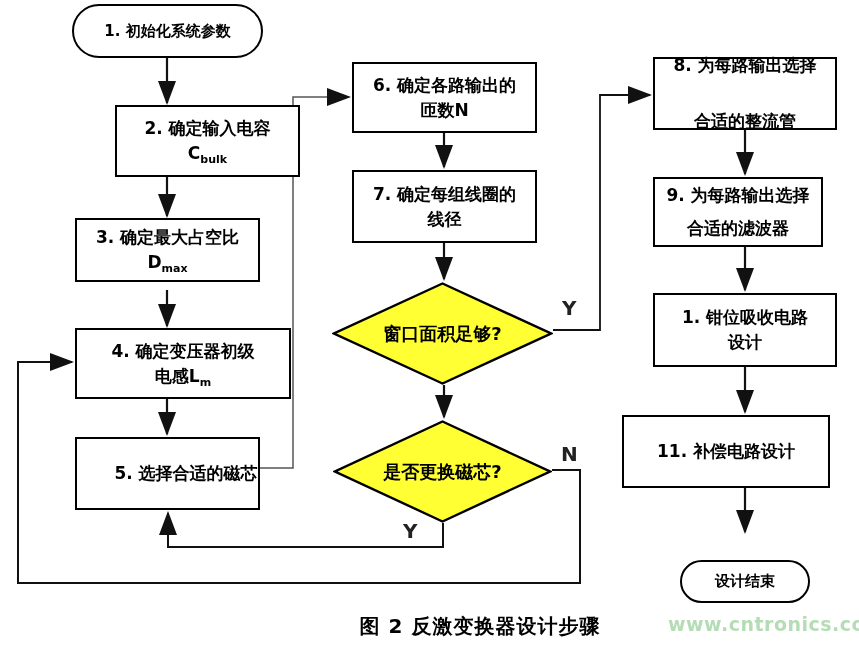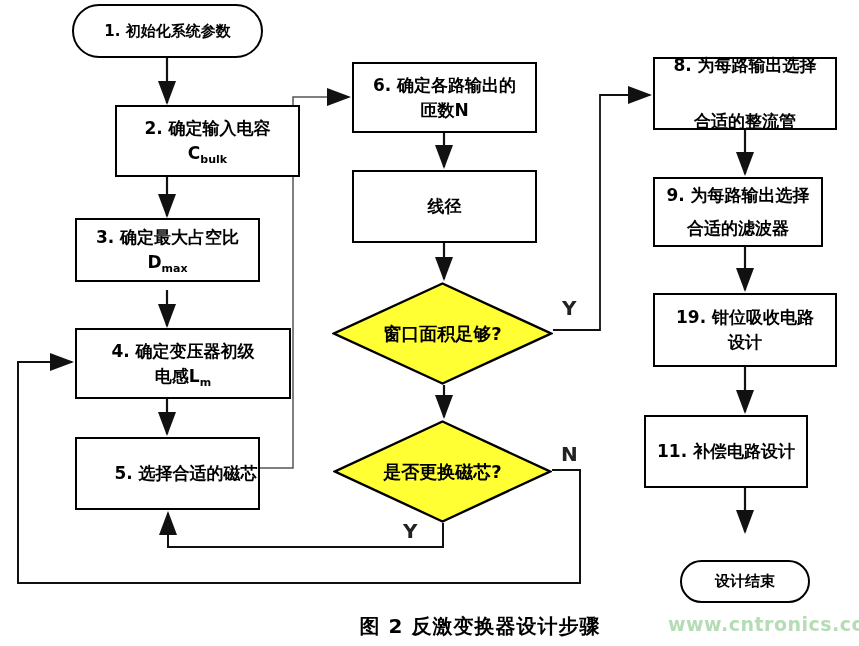--- a/index.html
+++ b/index.html
@@ -19,21 +19,21 @@
   #n-start{left:72px;top:4px;width:191px;height:54px;}
   #n2{left:75px;top:105px;width:185px;height:72px;margin-left:40px;}
   #n3{left:75px;top:218px;width:185px;height:64px;}
   #n4{left:75px;top:328px;width:216px;height:71px;}
   #n5{left:75px;top:437px;width:185px;height:73px;padding-left:37px;}
   #n6{left:352px;top:62px;width:185px;height:71px;}
   #n7{left:352px;top:170px;width:185px;height:73px;}
   #n8{left:653px;top:57px;width:184px;height:73px;gap:31px;}
   #n9{left:653px;top:177px;width:170px;height:70px;gap:8px;}
   #n10{left:653px;top:293px;width:184px;height:74px;}
-  #n11{left:644px;top:415px;width:164px;height:73px;}
+  #n11{left:622px;top:415px;width:208px;height:73px;}
   #n-end{left:680px;top:560px;width:130px;height:43px;border-radius:22px;}
   .diamond{position:absolute;z-index:2;}
   #d1{left:332px;top:282px;width:221px;height:103px;}
   #d2{left:333px;top:420px;width:219px;height:103px;}
   .diamond svg{position:absolute;left:0;top:0;width:100%;height:100%;}
   .dlabel{
     position:absolute;left:0;top:0;right:0;bottom:0;z-index:3;
     display:flex;align-items:center;justify-content:center;
     font-weight:bold;font-size:18px;
   }
@@ -107,20 +107,21 @@
   <div class="node" id="n5">
     <div>5. 选择合适的磁芯</div>
   </div>
 
   <div class="node" id="n6">
     <div>6. 确定各路输出的</div>
     <div>匝数N</div>
   </div>
 
   <div class="node" id="n7">
+    <div>7. 确定每组线圈的</div>
     <div>线径</div>
   </div>
 
   <div class="diamond" id="d2">
     <svg viewBox="0 0 219 103" preserveAspectRatio="none">
       <polygon points="109.5,1.5 217,51.5 109.5,101.5 2,51.5" stroke="#000" stroke-width="2.4" fill="#FFFF33"></polygon>
     </svg>
     <div class="dlabel">是否更换磁芯?</div>
   </div>
 
@@ -135,21 +136,21 @@
     <div>8. 为每路输出选择</div>
     <div>合适的整流管</div>
   </div>
 
   <div class="node" id="n9">
     <div>9. 为每路输出选择</div>
     <div>合适的滤波器</div>
   </div>
 
   <div class="node" id="n10">
-    <div>19. 钳位吸收电路</div>
+    <div>1. 钳位吸收电路</div>
     <div>设计</div>
   </div>
 
   <div class="node" id="n11">
     <div>11. 补偿电路设计</div>
   </div>
 
   <div class="node terminal" id="n-end">
     <div>设计结束</div>
   </div>

